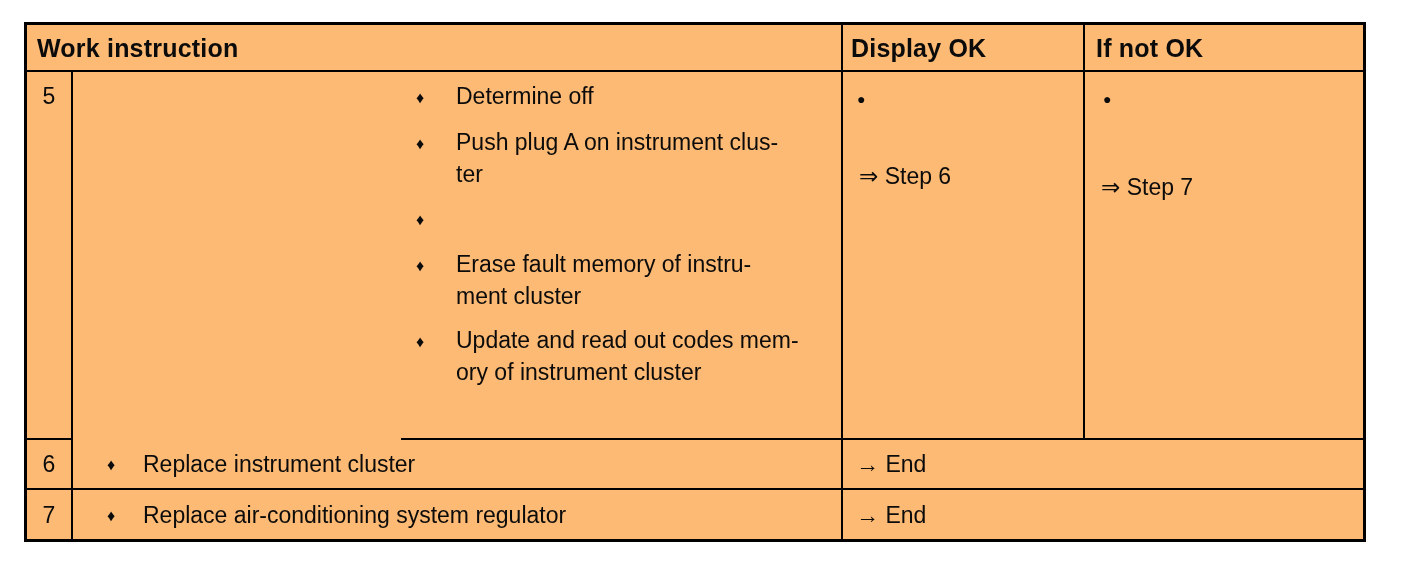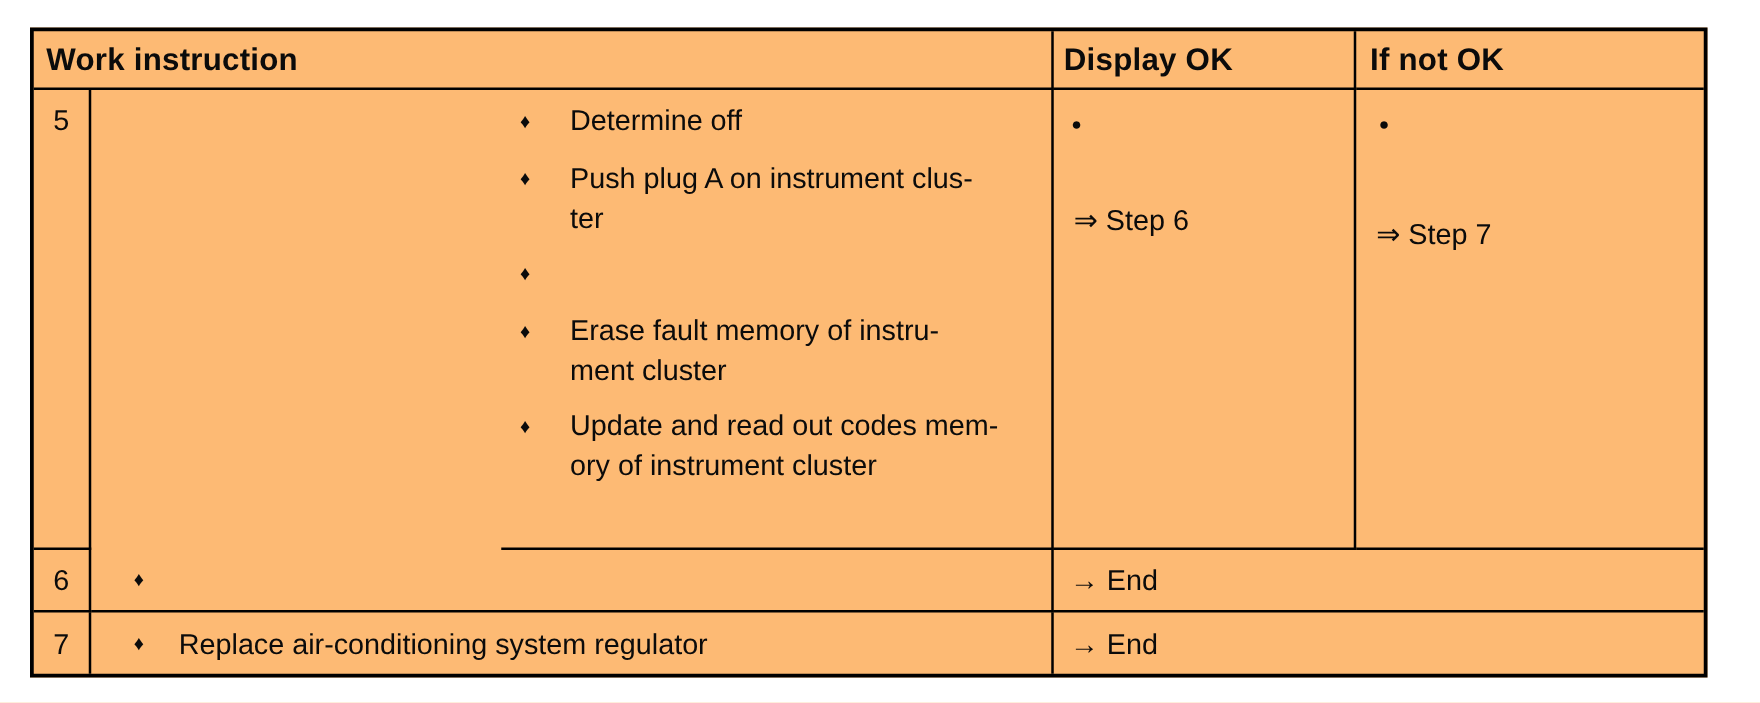--- a/index.html
+++ b/index.html
@@ -158,20 +158,21 @@
         <span class="marker dot">●</span>
       </div>
       <div class="goto">⇒ Step 7</div>
     </div>
 
     <div class="cell r6-num num-center">
       <span>6</span>
     </div>
     <div class="cell r6-act v-center wide-act">
       <span class="marker dia">♦</span>
+      <span>Replace instrument cluster</span>
     </div>
     <div class="cell r6-end v-center end-cell no-r">
       <span>→ End</span>
     </div>
 
     <div class="cell r7-num num-center no-b">
       <span>7</span>
     </div>
     <div class="cell r7-act v-center wide-act no-b">
       <span class="marker dia">♦</span>

